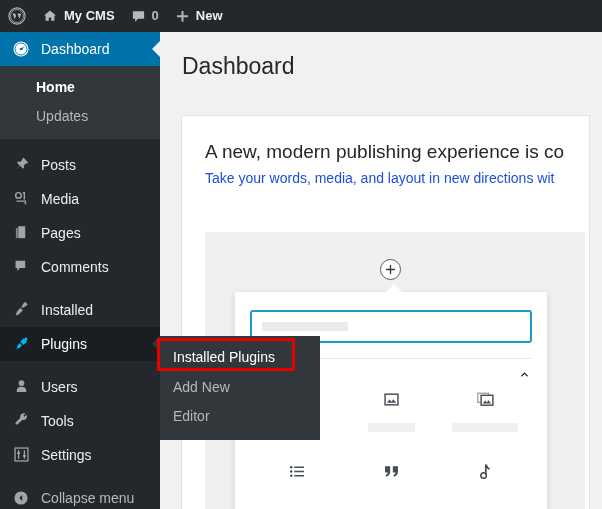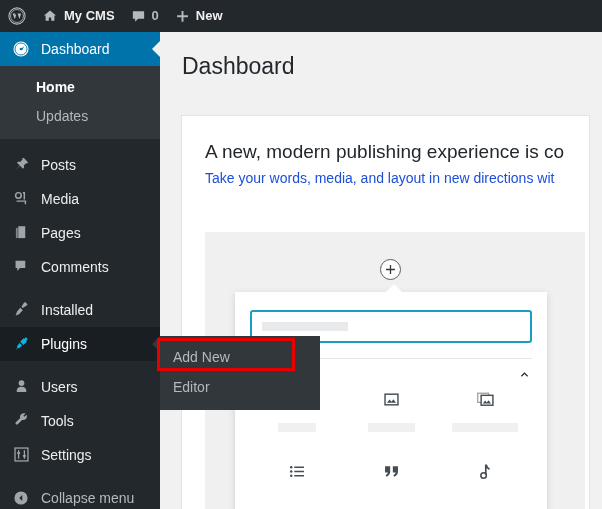--- a/index.html
+++ b/index.html
@@ -492,20 +492,21 @@
       <svg width="16" height="16" viewBox="0 0 20 20">
         <circle cx="10" cy="10" r="8.2" fill="currentColor"></circle>
         <path d="M11.6 6.2L7.8 10l3.8 3.8z" fill="#23282d"></path>
       </svg>
     </span>
     <span class="mi-label">Collapse menu</span>
   </div>
 </div>
 
 <div id="plugins-flyout">
+  <span class="fly-item current">Installed Plugins</span>
   <span class="fly-item">Add New</span>
   <span class="fly-item">Editor</span>
 </div>
 
 <div id="red-highlight"></div>
 
 <div id="wpbody">
 
   <h1 id="page-title">Dashboard</h1>
 

